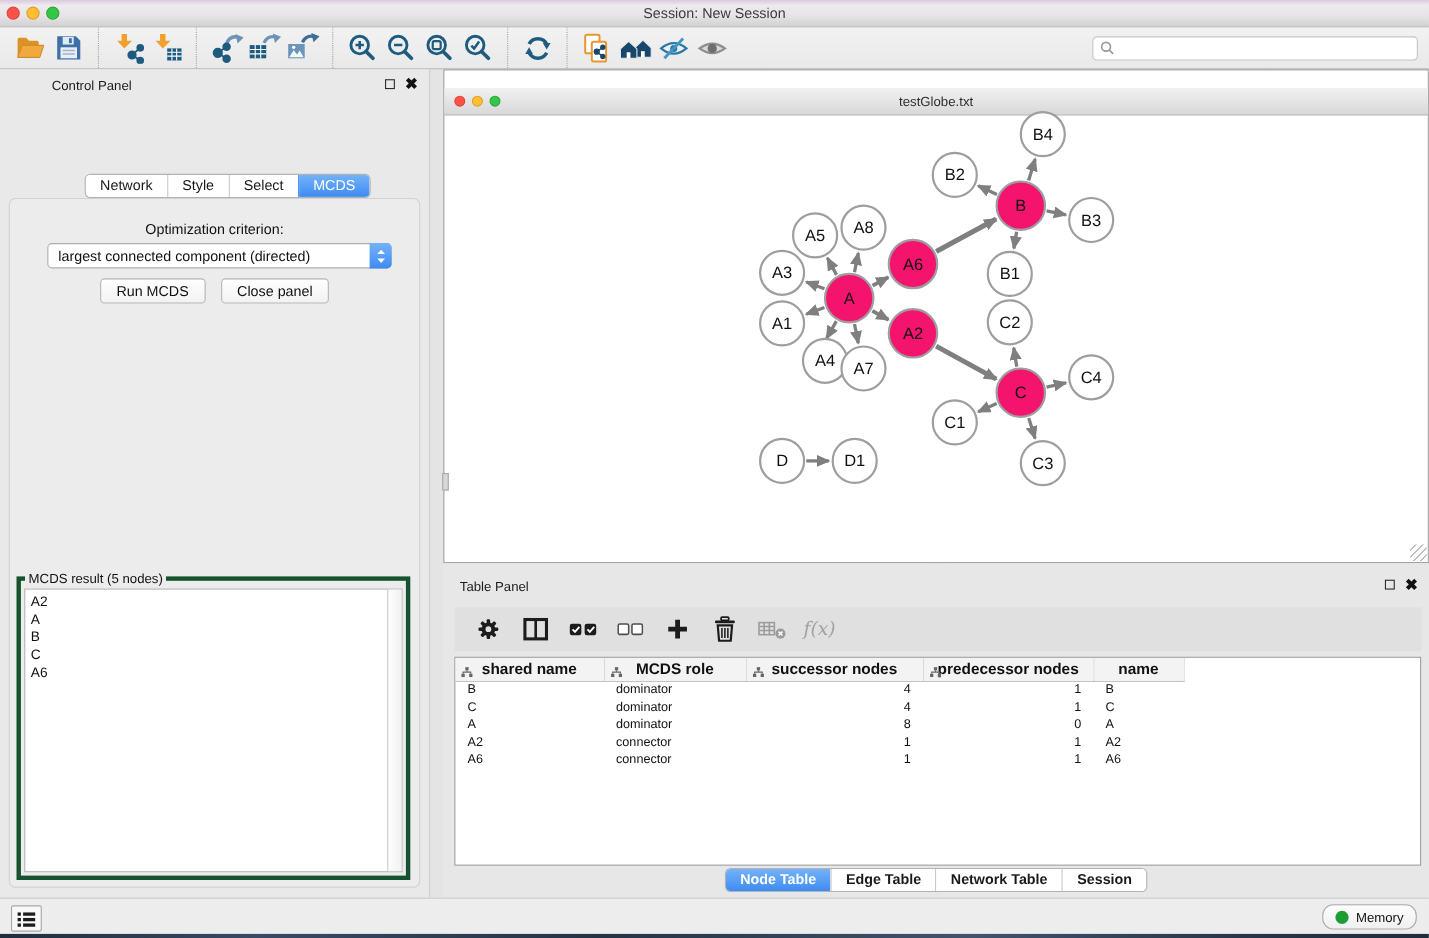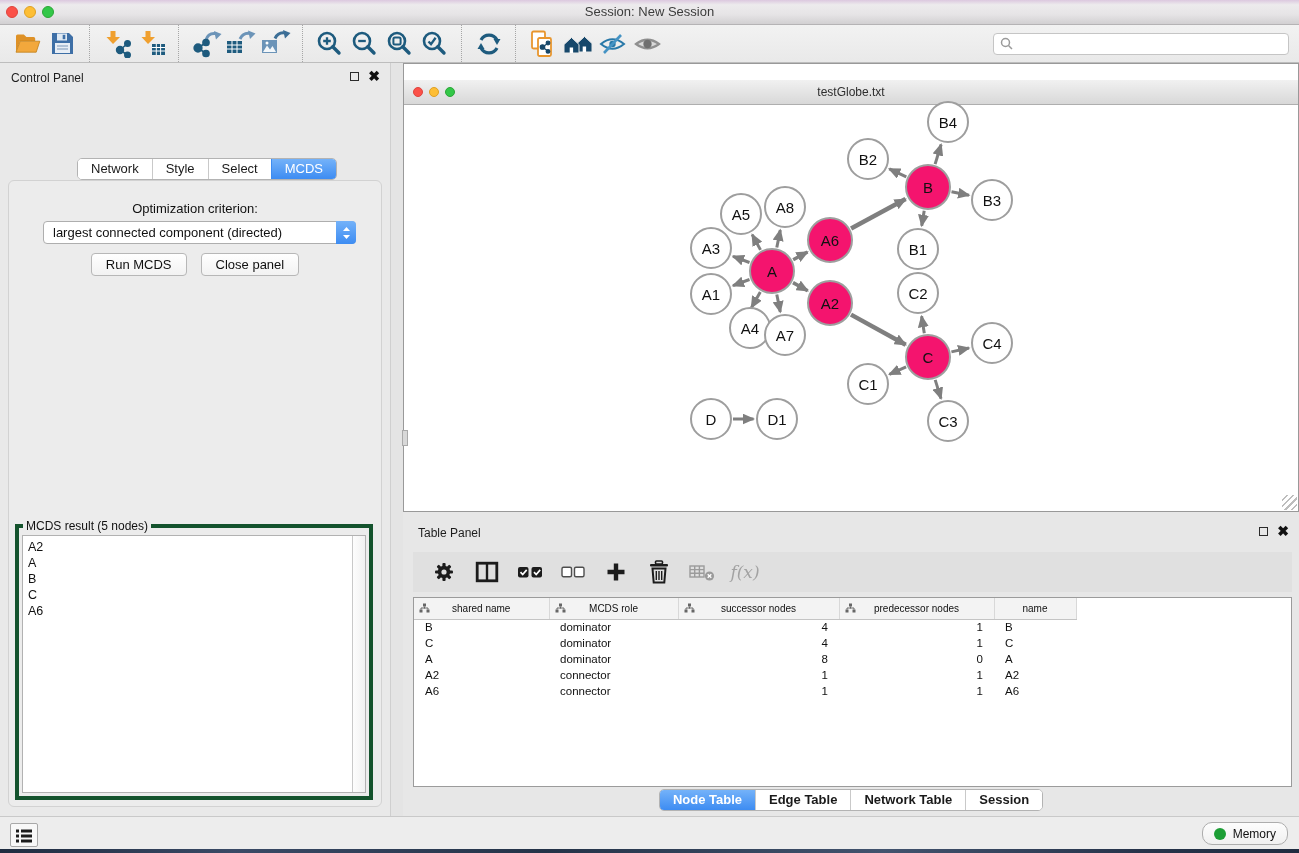--- a/index.html
+++ b/index.html
@@ -36,21 +36,21 @@
   .close-btn { font-size:14px; font-weight:bold; color:#111; line-height:9px; }
   .segmented { display:inline-flex; border:1px solid #b3b3b3; border-radius:5px;
     background:#fff; overflow:hidden; height:22px; font-size:13px; }
   .seg { padding:0 13px; line-height:20px; color:#1a1a1a; border-left:1px solid #c9c9c9; background:#fff; }
   .seg:first-child { border-left:none; }
   .seg.active { background: linear-gradient(#74b2f9,#3d8cf2); color:#fff; border-left-color:#3d8cf2; }
   .btn { background: linear-gradient(#ffffff,#f2f2f2); border:1px solid #b7b7b7;
     border-radius:4px; font-size:13px; height:23px; padding:0 14px; color:#111; }
   
   #control-panel { position:absolute; top:63px; left:0; width:391px; bottom:37px;
-    background:#e9e9e9; border-right:1px solid #cfcfcf; }
+    background:#e9e9e9; border-right:1px solid #cfcfcf;padding-left:36px; }
   #cp-tabs { position:absolute; top:95px; left:77px; }
   #cp-body { position:absolute; top:117px; left:8px; right:8px; bottom:9px;
     background:#ececec; border:1px solid #d2d2d2; border-radius:6px; }
   #opt-label { margin-top:20px; text-align:center; font-size:13px; }
   #dropdown { position:absolute; left:34px; top:40px; width:313px; height:23px;
     background:#fff; border:1px solid #aeaeae; border-radius:4px; font-size:13px; }
   #dropdown .dd-text { display:block; line-height:21px; padding-left:9px; }
   #dropdown .stepper { position:absolute; right:-1px; top:-1px; width:20px; height:23px;
     background: linear-gradient(#74b2f9,#3d8cf2); border-radius:0 4px 4px 0;
     display:flex; align-items:center; justify-content:center; }
@@ -87,21 +87,21 @@
   
   #table-panel { position:absolute; left:403px; top:512px; right:0; bottom:37px; background:#e7e7e7; }
   #tp-toolbar { position:absolute; left:10px; right:7px; top:40px; height:40px;
     background:#e0e0e0; display:flex; align-items:center; padding-left:14px; gap:9px; }
   #tp-toolbar .tb-btn { width:34px; }
   .fx { font-family:"DejaVu Serif", serif; font-style:italic; font-size:17px; color:#a2a2a2; }
   #tp-table { position:absolute; left:10px; right:7px; top:85px; bottom:29px;
     background:#fff; border:1px solid #9b9b9b; overflow:hidden; }
   #tp-table table { border-collapse:collapse; table-layout:fixed; width:662px; }
   #tp-table th { height:21px; background:#f3f3f3; border-bottom:1px solid #c4c4c4;
-    border-right:1px solid #d8d8d8; font-weight:normal; font-size:10px; color:#111;
+    border-right:1px solid #d8d8d8; font-weight:bold; font-size:14px; color:#111;
     text-align:center; position:relative; }
   #tp-table th .hicon { position:absolute; left:5px; top:5px; }
   #tp-table td { height:16px; font-size:11.5px; padding:0 11px; white-space:nowrap; }
   td.al-right { text-align:right; }
   td.c2 { padding-right:26px; }
   td.c3 { padding-right:12px; }
   #tp-tabs { position:absolute; left:0; right:0; top:277px; display:flex; justify-content:center;font-weight:bold; }
   
   #statusbar { position:absolute; left:0; right:0; top:816px; height:34px;
     background:#ededed; border-top:1px solid #c9c9c9; }

